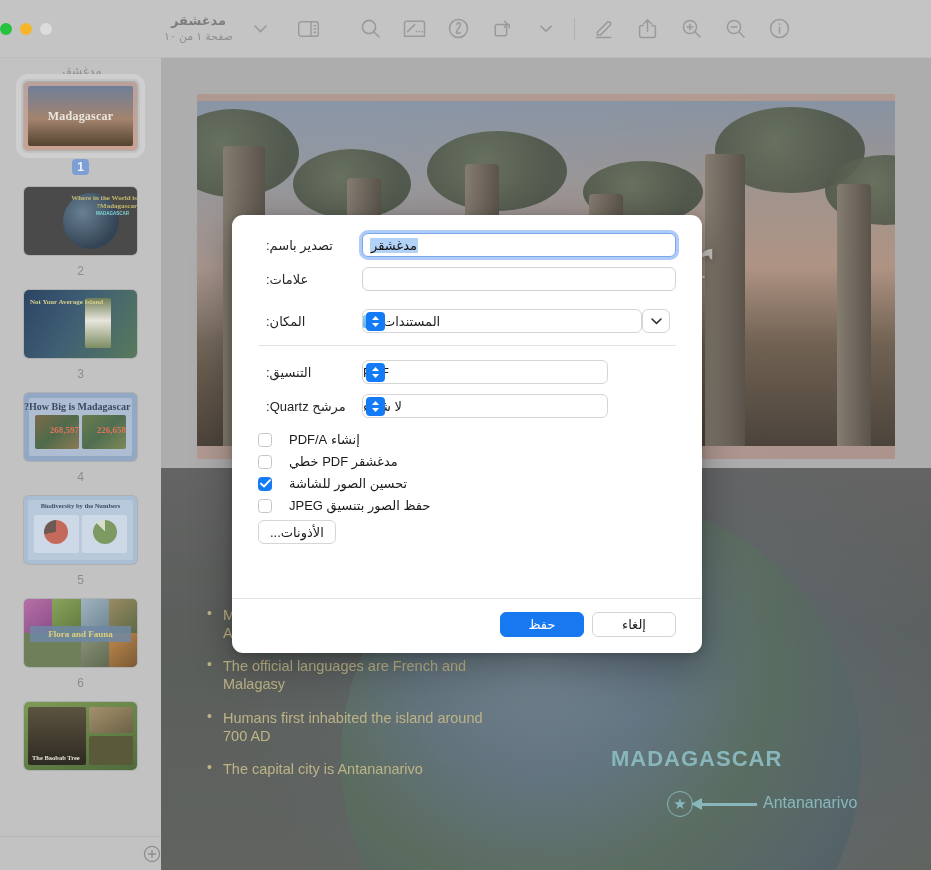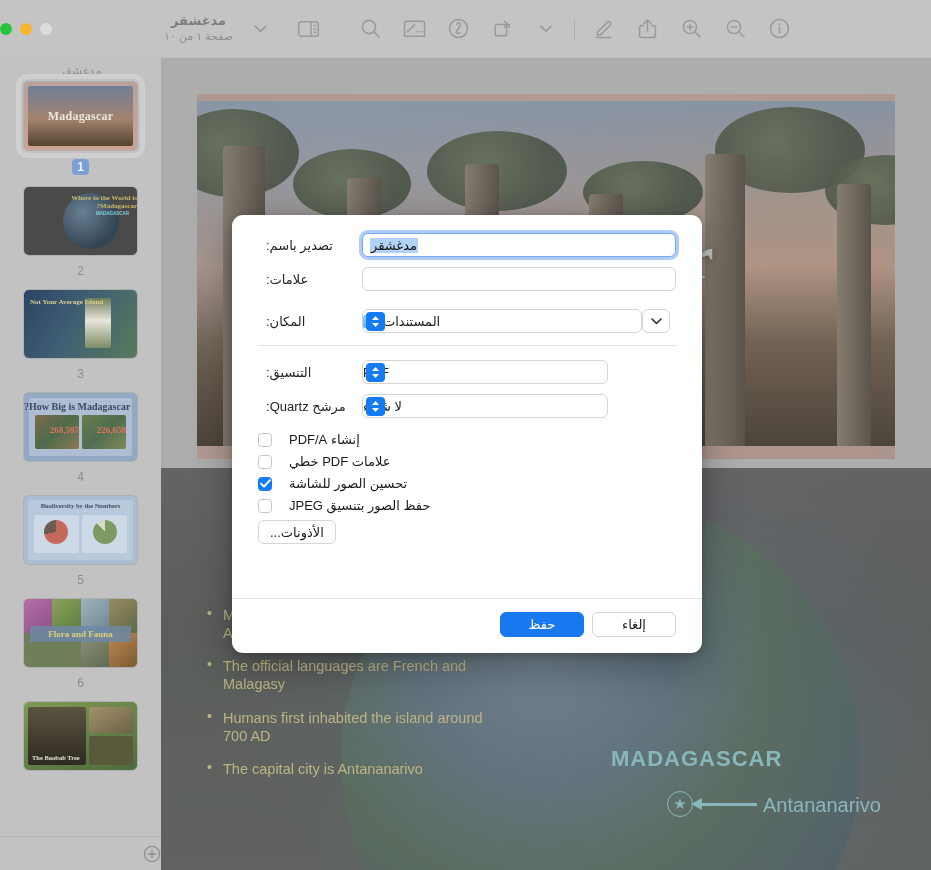--- a/index.html
+++ b/index.html
@@ -227,21 +227,21 @@
   }
   .bullets li {
     list-style:none; position:relative; padding-left:16px;
     color:#dbcd8d; font-size:14.5px; line-height:1.25; margin-bottom:15px;
   }
   .bullets li::before {
     content:"•"; position:absolute; left:0; top:-1px; color:#dbcd8d; font-size:14px;
   }
   .map-ann { position:absolute; direction: ltr; color:#8fd3d8; }
   .ann-mg { left:450px; top:688px; font-size:22px; font-weight:700; letter-spacing:1px; }
-  .ann-anta { left:602px; top:736px; font-size:20px;text-align:right; }
+  .ann-anta { left:602px; top:736px; font-size:16px;text-align:right; }
   .star {
     position:absolute; width:26px;height:26px;border-radius:50%;
     border:1.5px solid #8fd3d8; color:#8fd3d8;
     display:flex;align-items:center;justify-content:center;font-size:15px;
   }
   .arrow { position:absolute; height:3px; background:#8fd3d8; }
   .arrow::before{
     content:""; position:absolute; left:-10px; top:-5px;
     border-top:6.5px solid transparent; border-bottom:6.5px solid transparent;
     border-right:11px solid #8fd3d8;
@@ -681,21 +681,21 @@
       <div class="cbrow">
         <span class="cbrow-inner">
           <span class="cb"></span>
           <span class="cblabel">إنشاء PDF/A</span>
         </span>
       </div>
 
       <div class="cbrow">
         <span class="cbrow-inner">
           <span class="cb"></span>
-          <span class="cblabel">علامات PDF خطي</span>
+          <span class="cblabel">مدغشقر PDF خطي</span>
         </span>
       </div>
 
       <div class="cbrow">
         <span class="cbrow-inner">
           <span class="cb checked">
             <svg width="11" height="9" viewBox="0 0 11 9" fill="none" stroke="#fff" stroke-width="1.9" stroke-linecap="round" stroke-linejoin="round">
               <polyline points="1,4.6 4,7.5 10,1.2"></polyline>
             </svg>
           </span>

